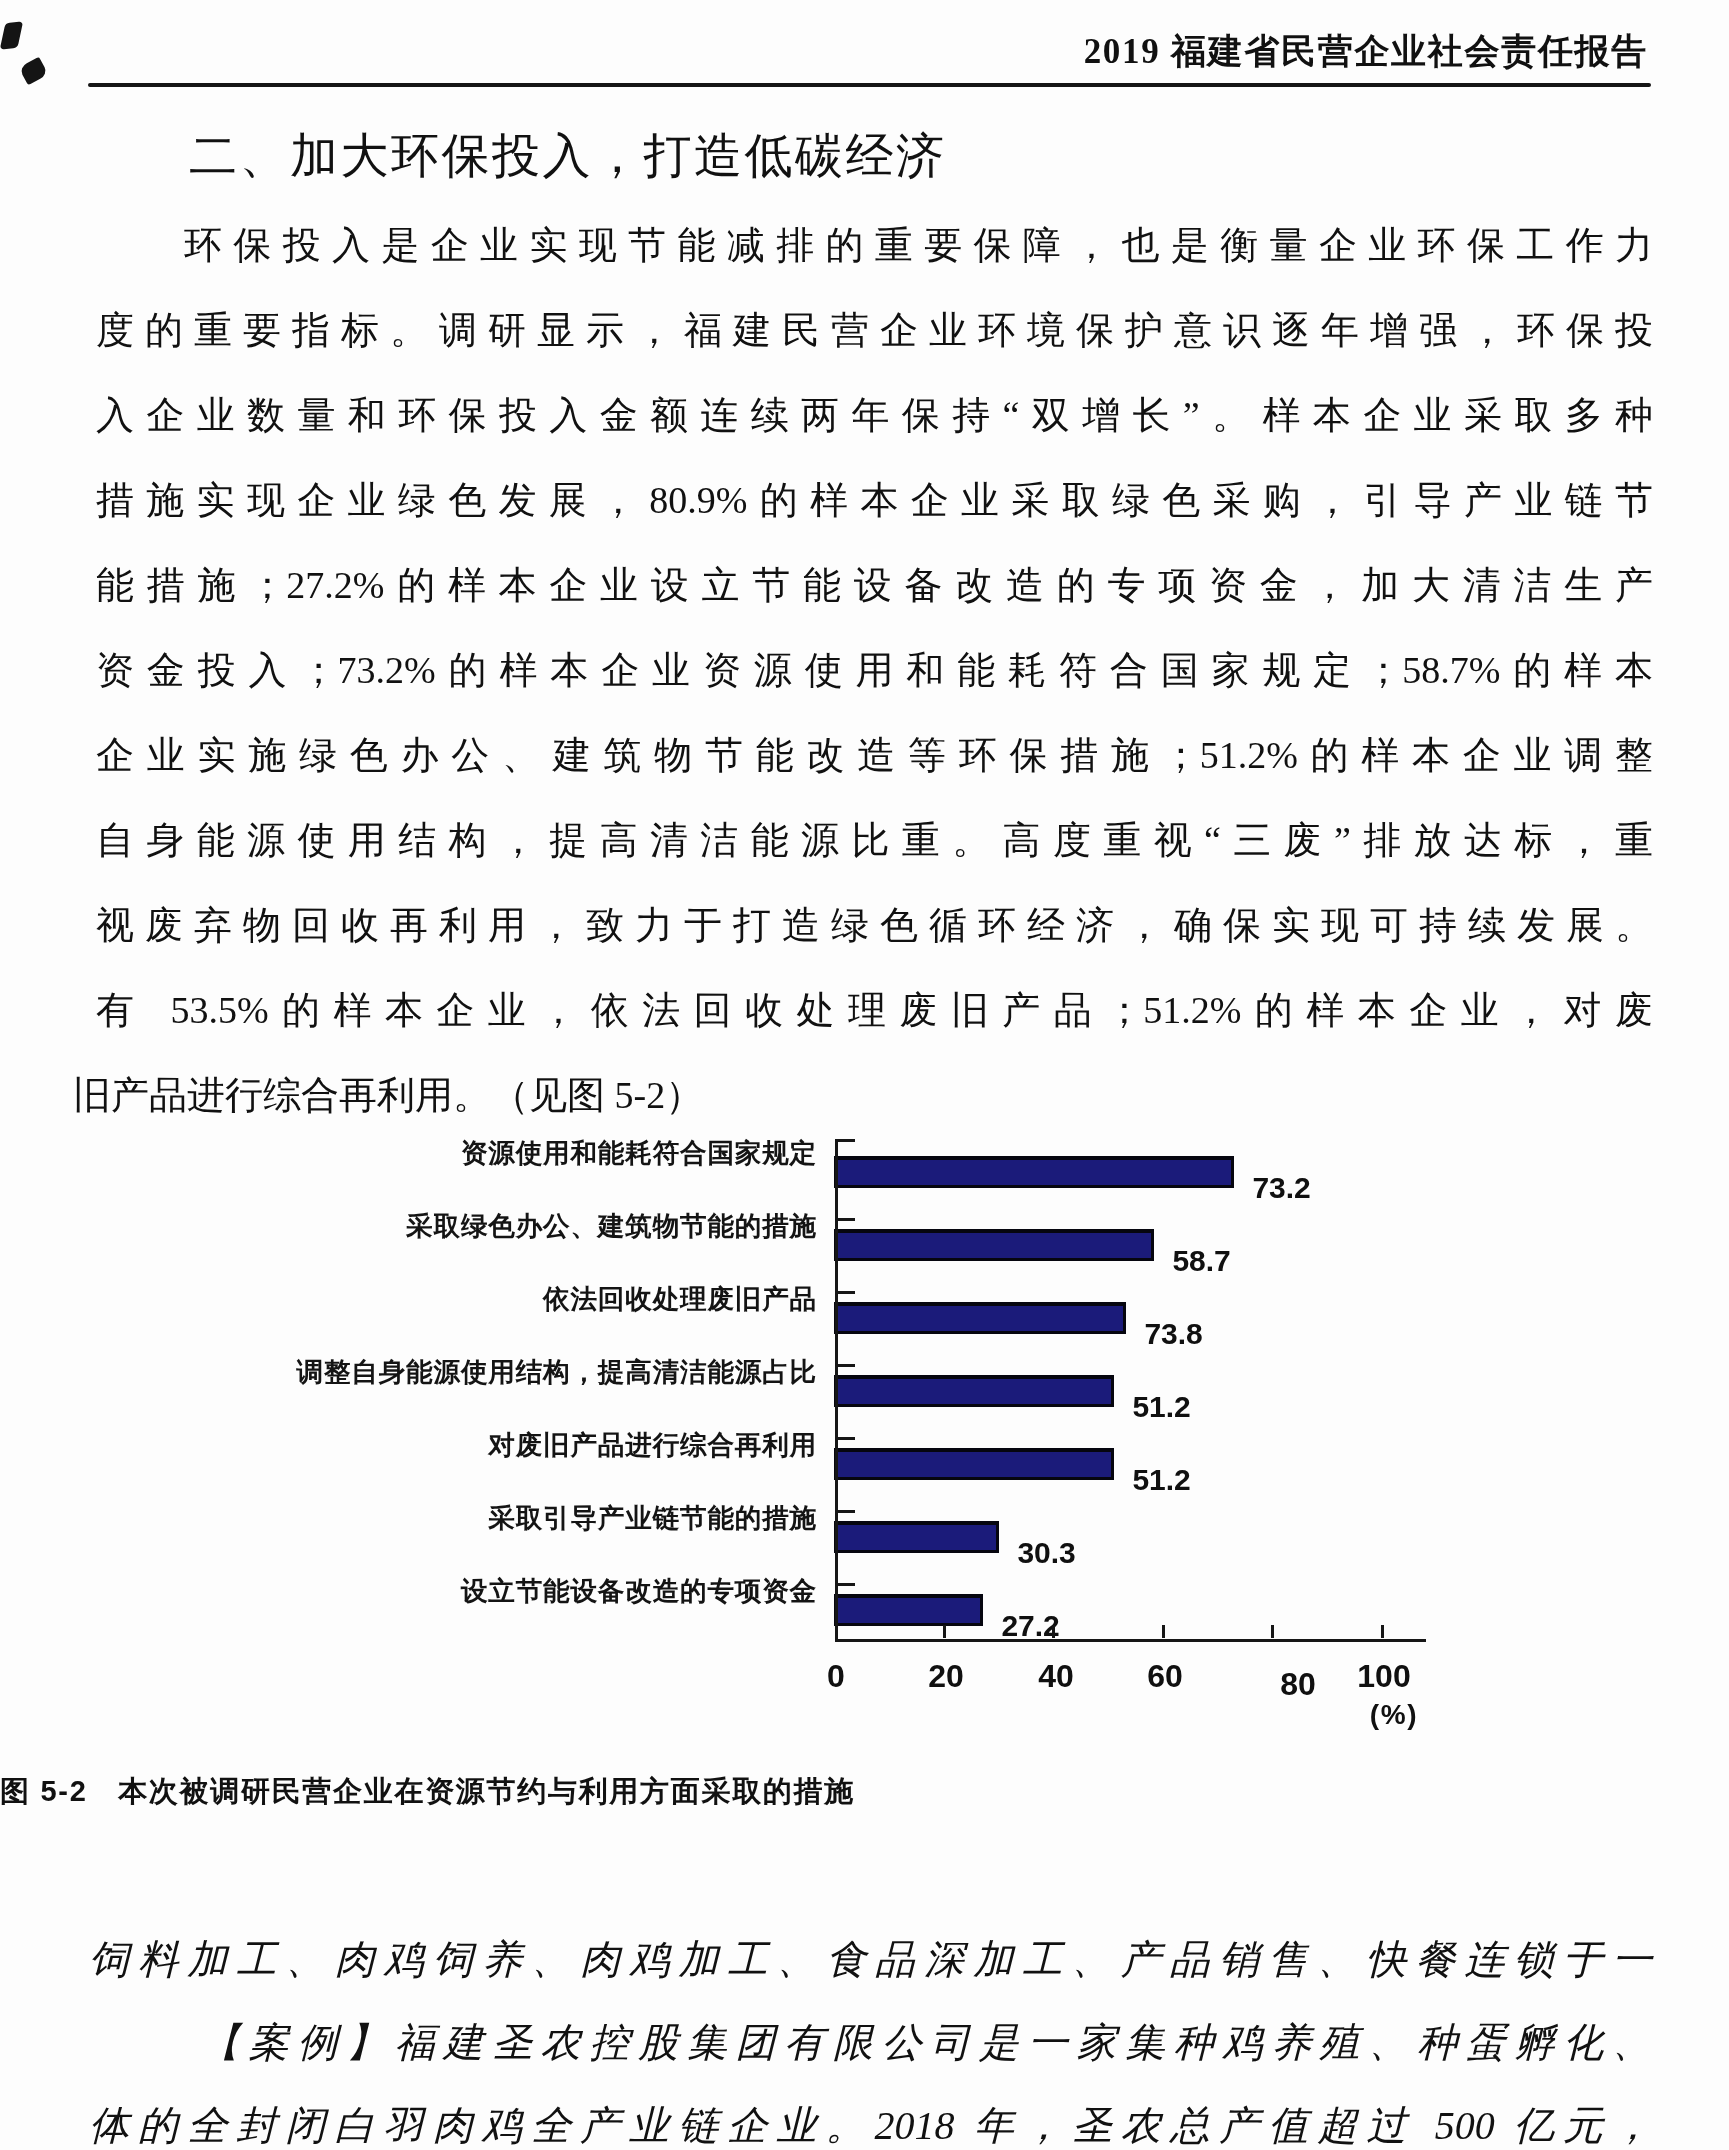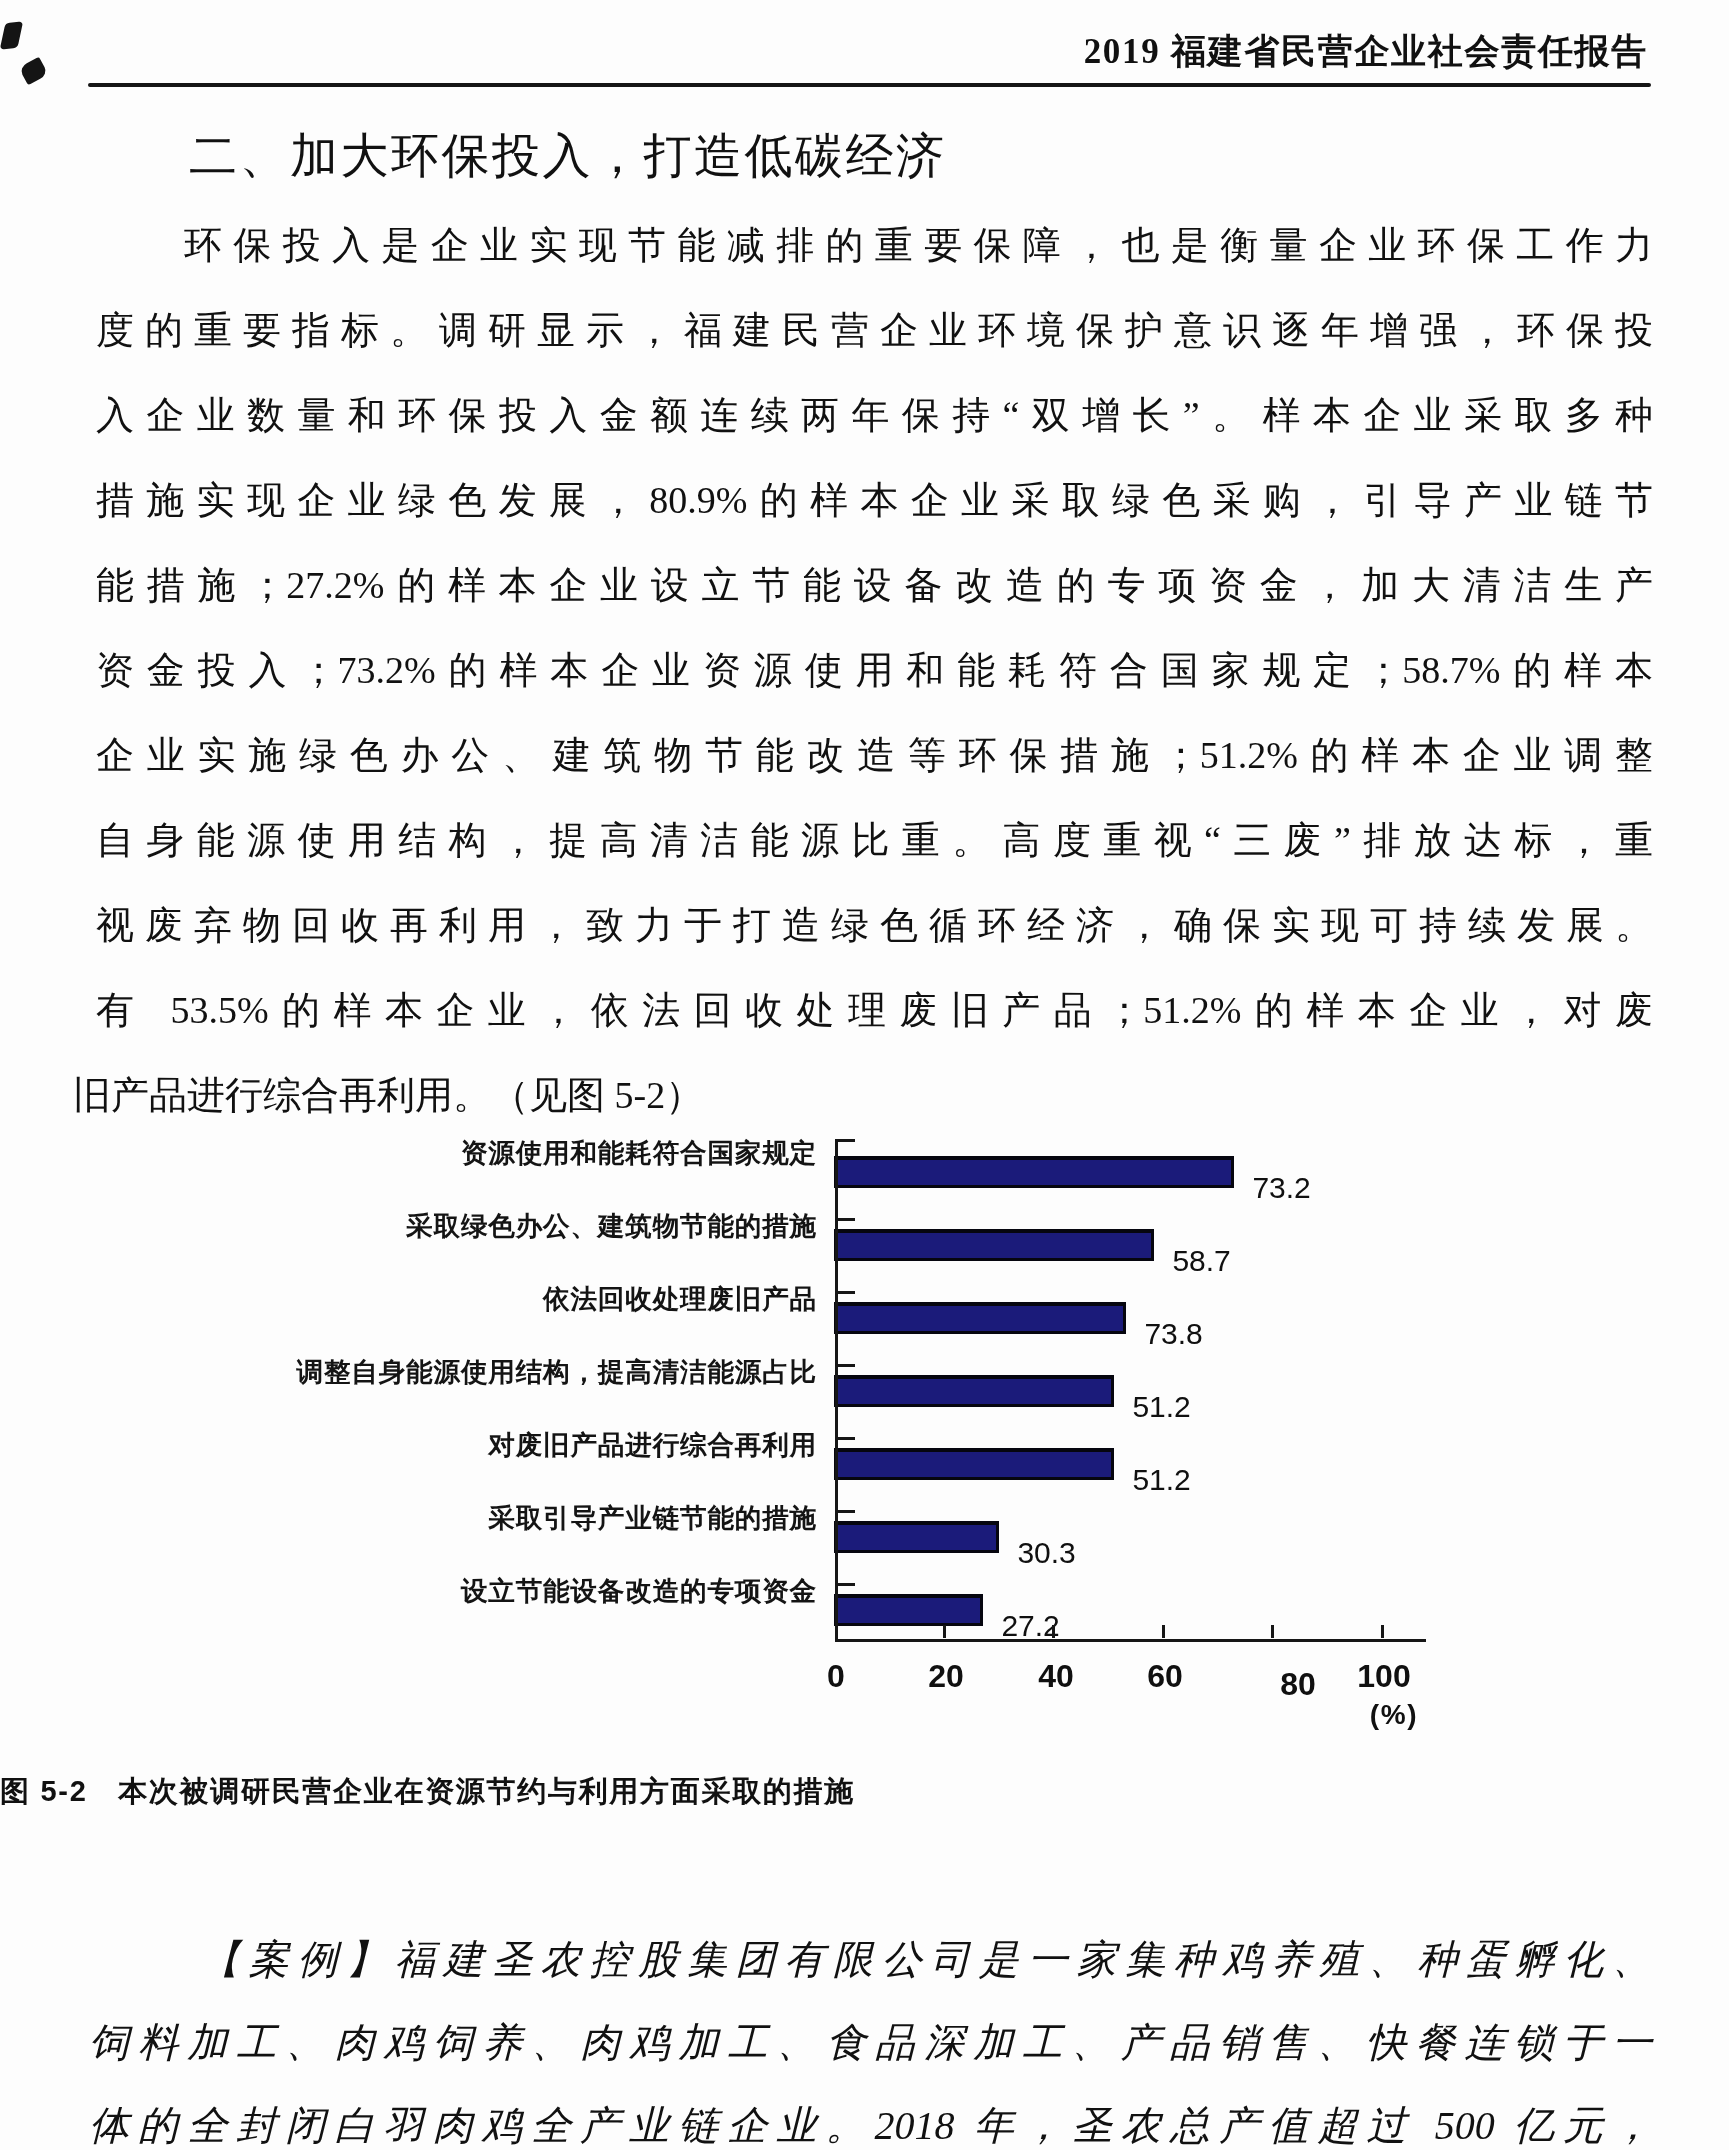--- a/index.html
+++ b/index.html
@@ -54,21 +54,21 @@
   .chart .rows{position:absolute;left:0;top:15px;width:100%;}
   .chart .row{display:flex;height:73px;}
   .chart .cat-label{
     width:568px;text-align:right;font-size:26.6px;font-weight:600;
     letter-spacing:0.8px;color:#141414;flex:0 0 568px;white-space:nowrap;
   }
   .chart .barwrap{flex:1;display:flex;align-items:center;padding-left:17.4px;}
   .chart .bar{
     height:25px;border:3.3px solid #06060f;border-top-width:4.1px;
   }
-  .chart .val{margin-left:18px;font-size:30px;font-weight:normal;color:#101010;margin-top:32px;}
+  .chart .val{margin-left:18px;font-size:30px;font-weight:bold;color:#101010;margin-top:32px;}
   .yaxis{position:absolute;left:586px;top:19px;width:3.3px;height:500px;background:#161616;}
   .ytick{position:absolute;left:589px;width:16.6px;height:3.3px;background:#161616;}
   .xaxis{position:absolute;left:586px;top:519px;width:591px;height:3.3px;background:#161616;}
   .xtick{position:absolute;top:505px;width:3.3px;height:13.3px;background:#161616;}
   .xtick-label{
     position:absolute;top:538px;transform:translateX(-50%);
     font-size:32px;font-weight:600;color:#101010;
   }
   .pct-label{
     position:absolute;left:1145px;top:579px;transform:translateX(-50%);
@@ -188,19 +188,19 @@
       <div class="xtick-label" style="left: 916px;">60</div>
       <div class="xtick" style="left: 1022px;"></div>
       <div class="xtick-label" style="left: 1049px; margin-top: 8px;">80</div>
       <div class="xtick" style="left: 1132px;"></div>
       <div class="xtick-label" style="left: 1135px;">100</div>
     </div>
 
   <div class="figure-caption">图 5-2　本次被调研民营企业在资源节约与利用方面采取的措施</div>
 
   <div class="case-text">
+    <span class="line jline">饲料加工、肉鸡饲养、肉鸡加工、食品深加工、产品销售、快餐连锁于一</span>
     <span class="line jline indent-case">【案例】福建圣农控股集团有限公司是一家集种鸡养殖、种蛋孵化、</span>
-    <span class="line jline">饲料加工、肉鸡饲养、肉鸡加工、食品深加工、产品销售、快餐连锁于一</span>
     <span class="line jline">体的全封闭白羽肉鸡全产业链企业。2018 年，圣农总产值超过 500 亿元，</span>
   </div>
 
 </div>
 
 
 </body></html>

